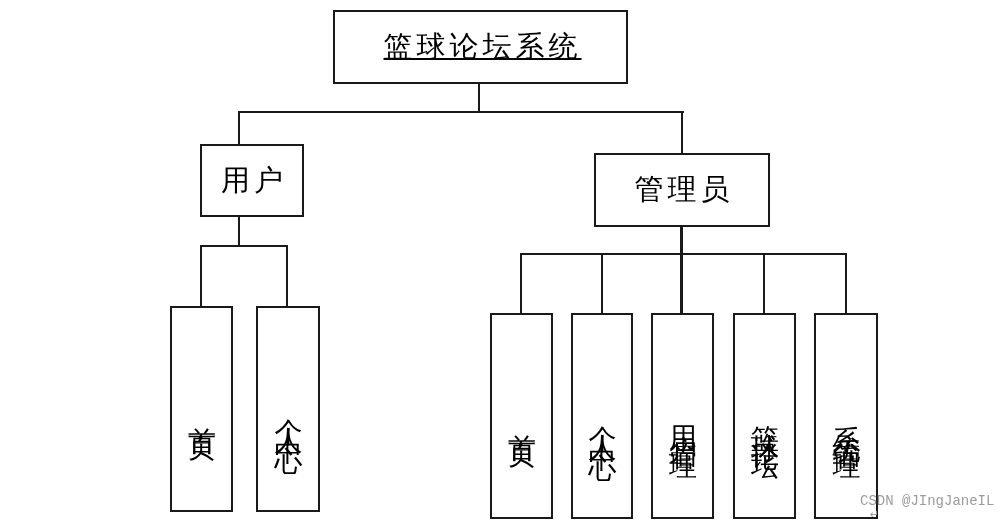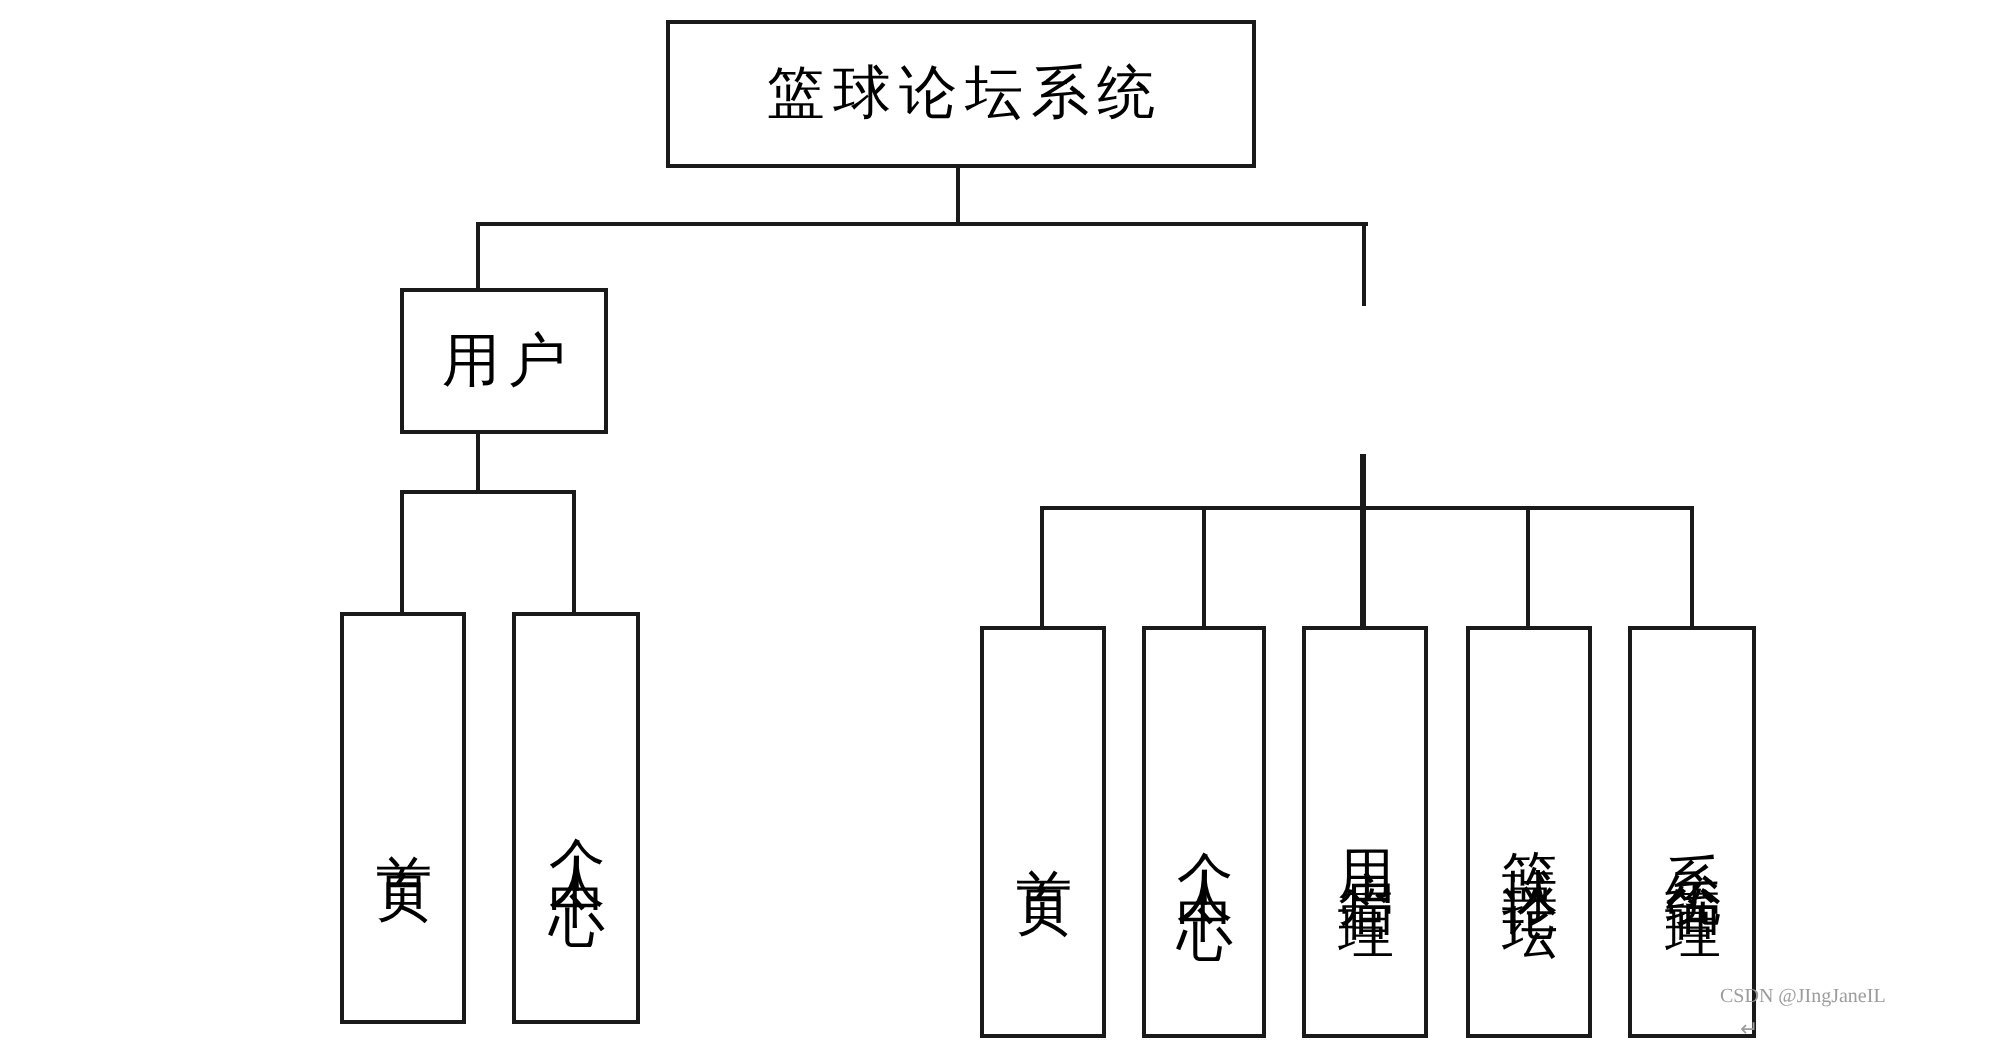--- a/index.html
+++ b/index.html
@@ -40,23 +40,23 @@
     letter-spacing: 9px;
     margin-bottom: -9px; 
     line-height: 1;
   }
   .line {
     position: absolute;
     background: #1a1a1a;
   }
   .watermark {
     position: absolute;
-    font-family: Liberation Serif, serif;
+    font-family: Liberation Mono, monospace;
     color: #9c9c9c;
-    font-size: 10px;
+    font-size: 14px;
     white-space: nowrap;
   }
   .return-mark {
     position: absolute;
     font-family: "DejaVu Sans", "Liberation Sans", sans-serif;
     color: #9c9c9c;
     font-size: 11px;
   }
 </style>
 </head>
@@ -75,28 +75,31 @@
   <div class="line" style="left:286px; top:247px; width:2px;   height:59px;"></div>
 
   <div class="line" style="left:680px; top:227px; width:3px;  height:28px;"></div>
   <div class="line" style="left:520px; top:253px; width:327px; height:2px;"></div>
   <div class="line" style="left:520px; top:255px; width:2px;  height:58px;"></div>
   <div class="line" style="left:601px; top:255px; width:2px;  height:58px;"></div>
   <div class="line" style="left:680px; top:255px; width:3px;  height:58px;"></div>
   <div class="line" style="left:763px; top:255px; width:2px;  height:58px;"></div>
   <div class="line" style="left:845px; top:255px; width:2px;  height:58px;"></div>
 
-  <div class="box box-h" style="left:333px; top:10px; width:295px; height:74px;">
+  <div class="box box-h" style="left:333px; top:10px; width:295px; height:74px;text-decoration:underline;">
     <span>篮球论坛系统</span>
   </div>
 
   <div class="box box-h" style="left:200px; top:144px; width:104px; height:73px;">
     <span>用户</span>
   </div>
 
+  <div class="box box-h" style="left:594px; top:153px; width:176px; height:74px;">
+    <span>管理员</span>
+  </div>
 
   <div class="box box-v" style="left:170px; top:306px; width:63px; height:206px;">
     <span class="vtext">首页</span>
   </div>
   <div class="box box-v" style="left:256px; top:306px; width:64px; height:206px;">
     <span class="vtext">个人中心</span>
   </div>
 
   <div class="box box-v" style="left:490px; top:313px; width:63px; height:206px;">
     <span class="vtext">首页</span>

